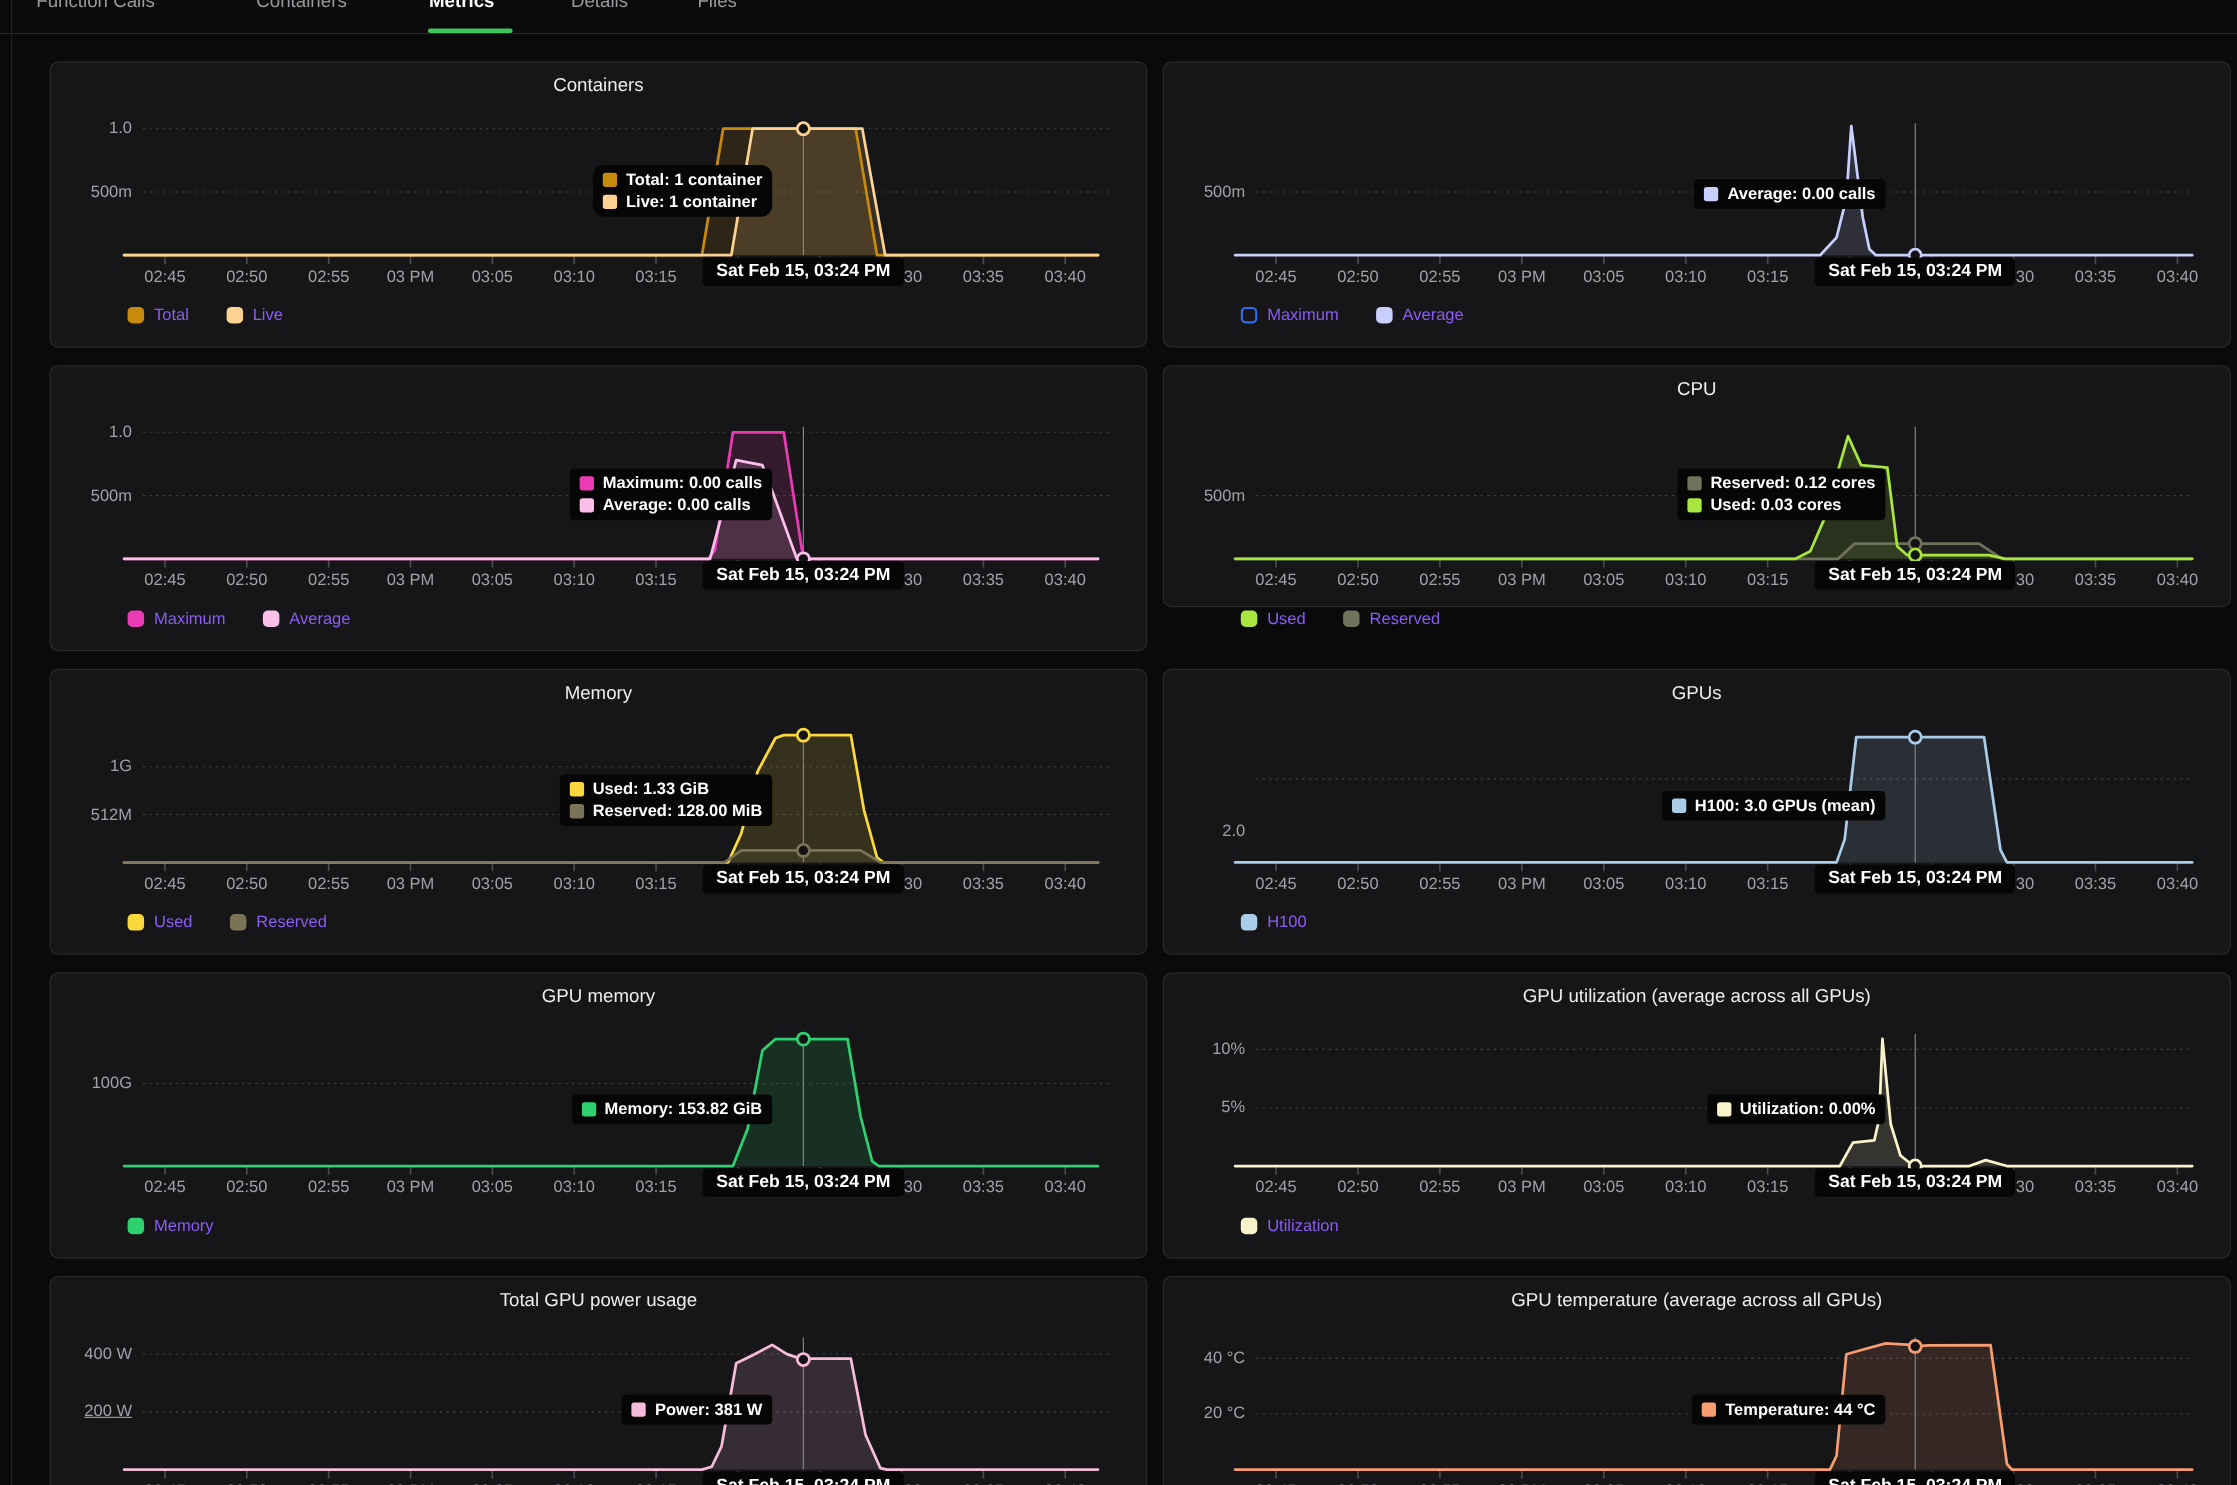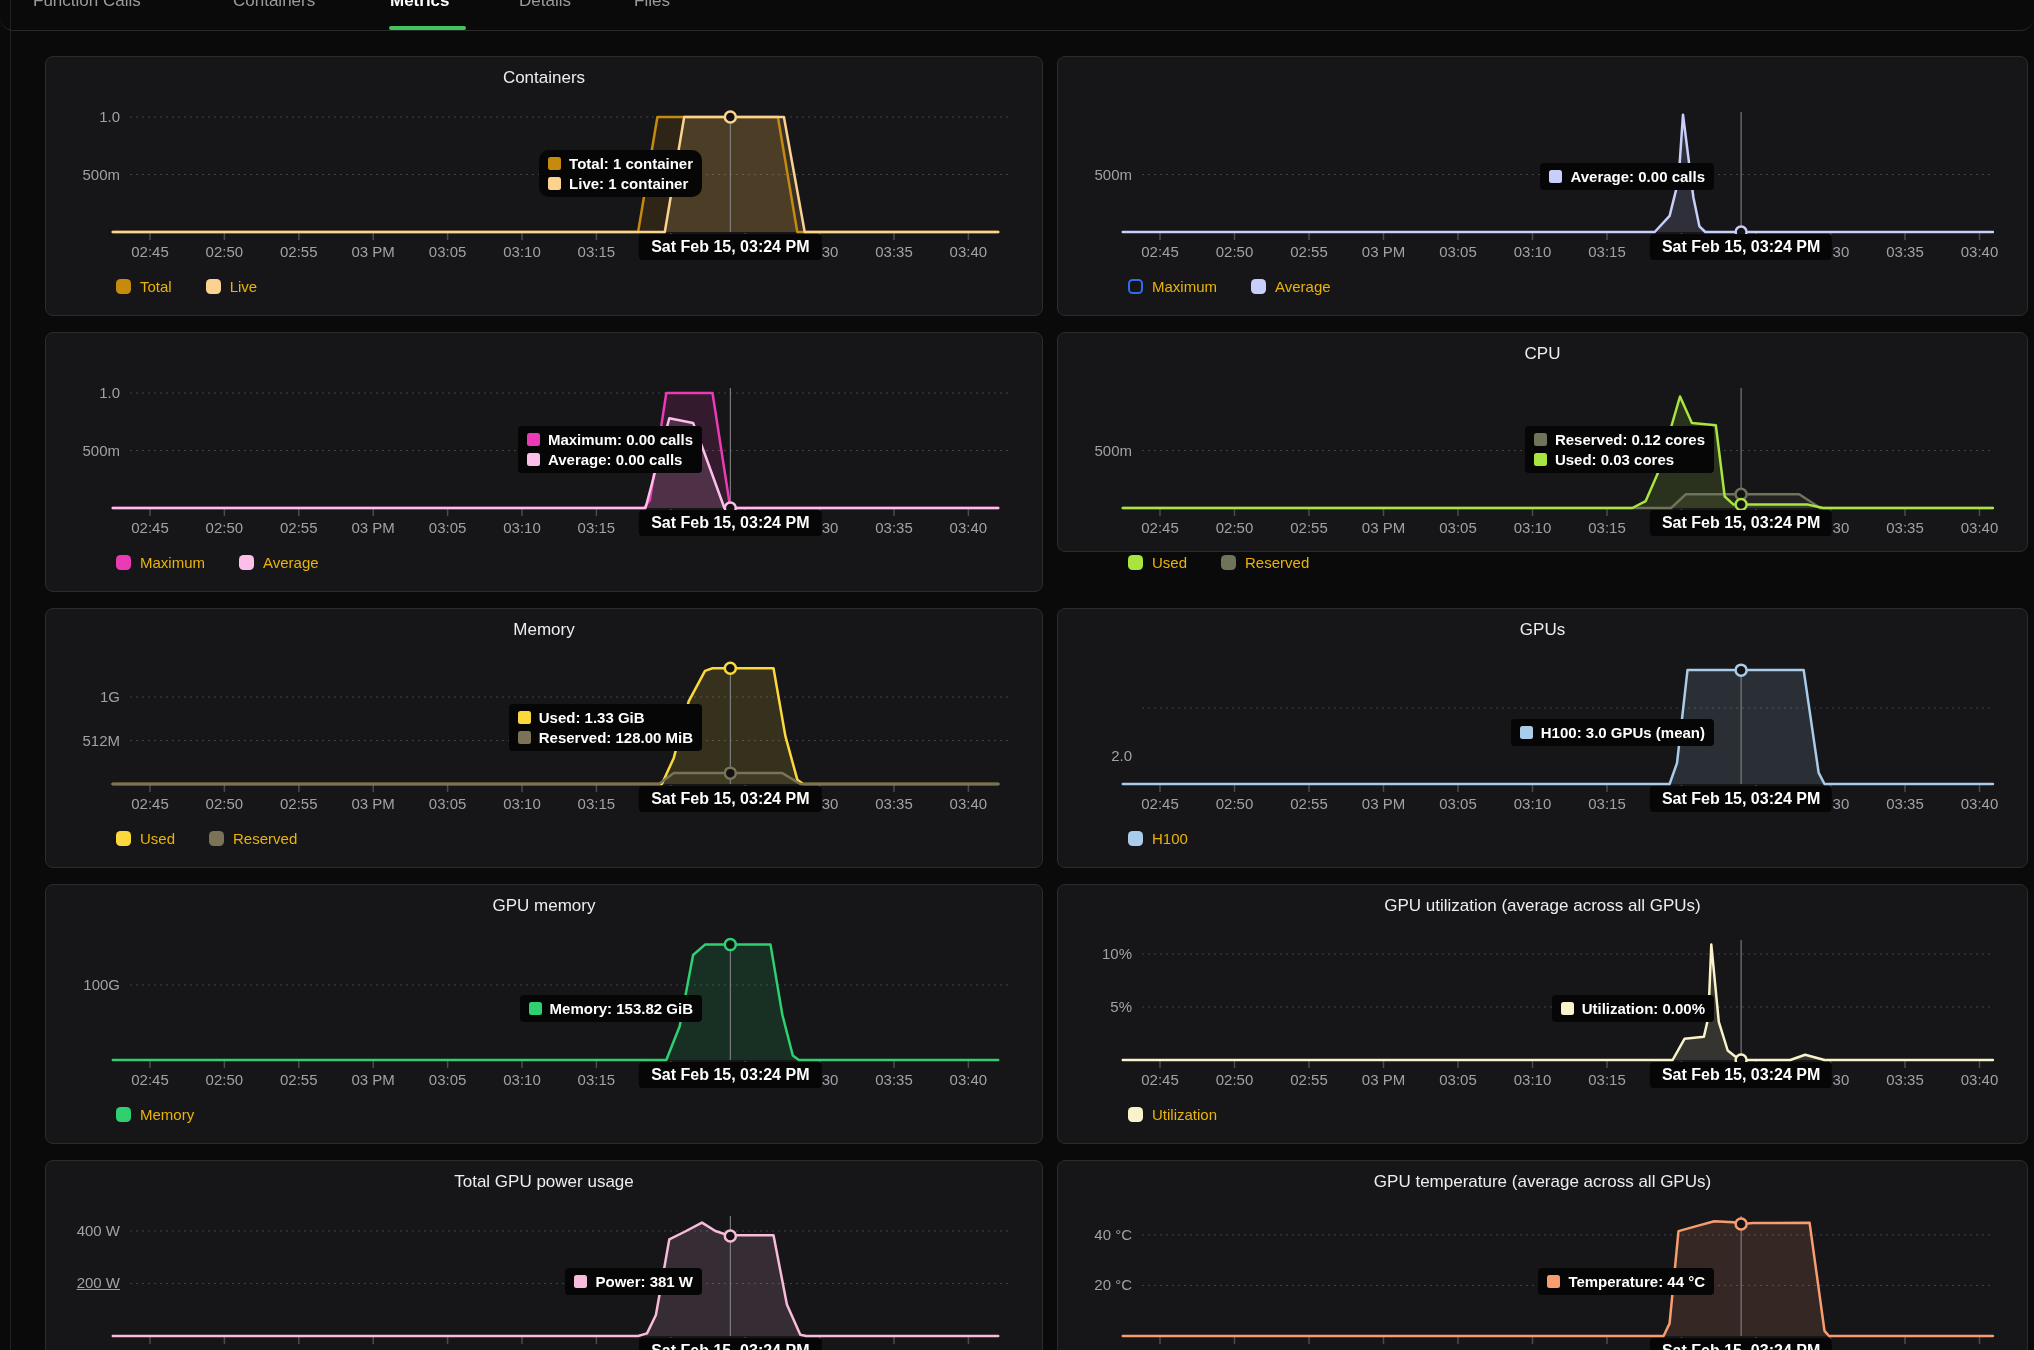--- a/index.html
+++ b/index.html
@@ -2,33 +2,33 @@
 <html><head>
 <meta charset="utf-8">
 <style>
   html,body{margin:0;padding:0;}
   body{
     width:2034px;height:1350px;overflow:hidden;position:relative;
     background:#0a0a0b;
     font-family:"Liberation Sans", sans-serif;
     -webkit-font-smoothing:antialiased;
   }
-  #topbar{position:absolute;left:0;top:0;width:2034px;height:30px;border-bottom:1px solid #29292c;overflow:hidden;border-radius:14px;}
+  #topbar{position:absolute;left:0;top:0;width:2034px;height:30px;border-bottom:1px solid #29292c;overflow:hidden;}
   .tab{position:absolute;top:-9px;font-size:17px;color:#9a9a9f;white-space:nowrap;cursor:pointer;}
   .tab.active{color:#ffffff;font-weight:600;}
   #tab-underline{position:absolute;height:3.5px;border-radius:2px;top:26px;}
   #left-border{position:absolute;left:10px;top:0;width:1px;height:1350px;background:#232327;}
   .card{position:absolute;background:#161618;border:1px solid #2c2c2f;border-radius:8px;box-sizing:border-box;}
   .card-title{position:absolute;left:0;right:0;top:11px;text-align:center;font-size:17px;color:#ededf0;}
   .ylab{position:absolute;height:20px;line-height:20px;text-align:right;font-size:15px;color:#a0a0a6;}
   .xlab{position:absolute;top:186px;width:70px;margin-left:-35px;text-align:center;font-size:15px;color:#a0a0a6;white-space:nowrap;}
   .legend{position:absolute;left:70px;top:221px;display:flex;column-gap:34px;align-items:center;}
   .legend-item{display:flex;align-items:center;cursor:pointer;}
   .legend-swatch{width:15px;height:15px;border-radius:4.5px;margin-right:9px;box-sizing:border-box;}
-  .legend-label{font-size:15px;color:#eab308;}
+  .legend-label{font-size:15px;color:#8b5cf6;}
   .tip{position:absolute;background:#060607;border-radius:4px;padding:5px 9px;display:flex;flex-direction:column;row-gap:3px;z-index:3;}
   .tip-row{display:flex;align-items:center;white-space:nowrap;}
   .tip-swatch{width:13px;height:13px;border-radius:2.5px;margin-right:8px;flex:0 0 auto;}
   .tip-text{font-size:15px;font-weight:700;color:#ffffff;}
   .datetip{position:absolute;background:#060607;border-radius:4px;padding:4px 12px;
     font-size:16px;font-weight:700;color:#ffffff;white-space:nowrap;transform:translateX(-50%);z-index:4;}
   svg{position:absolute;left:0;top:0;}
 </style>
 </head>
 <body>

